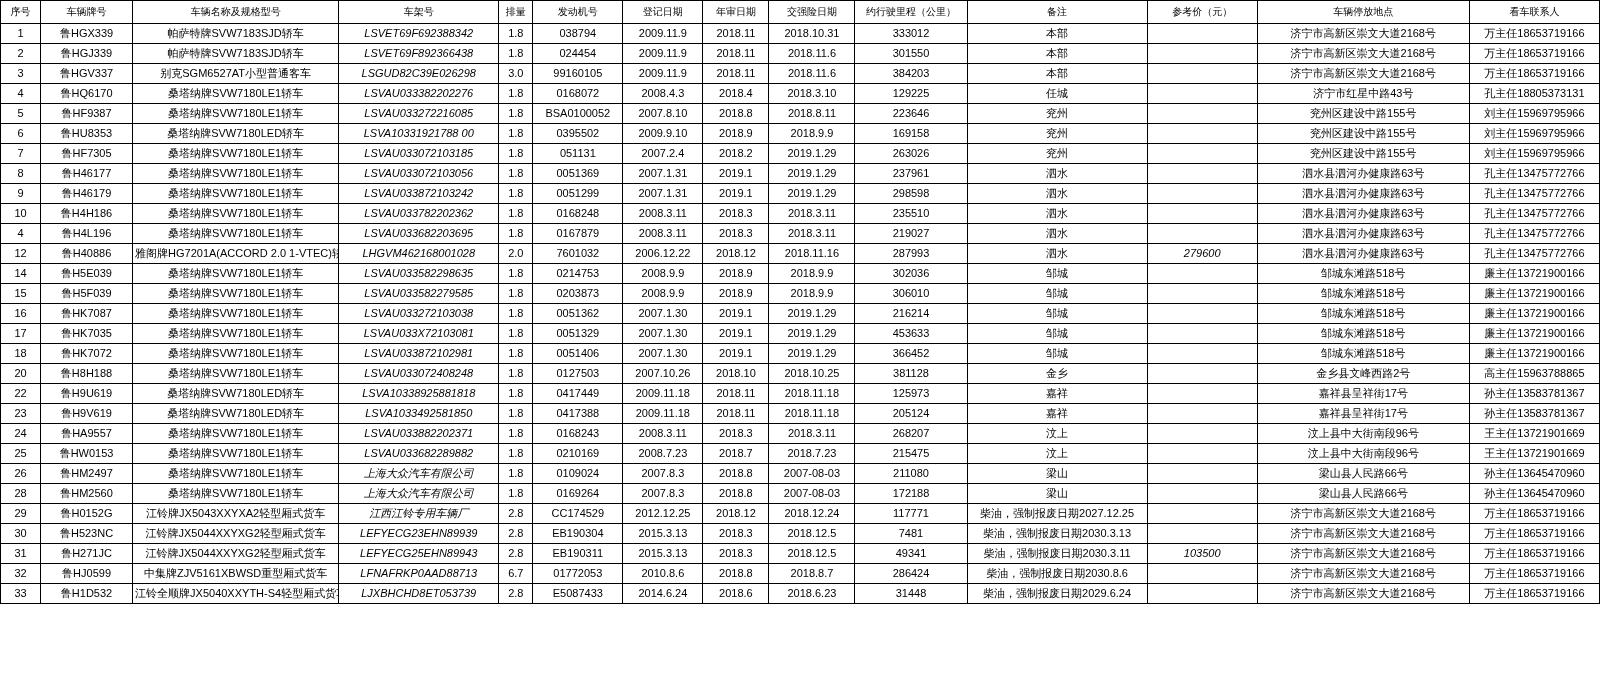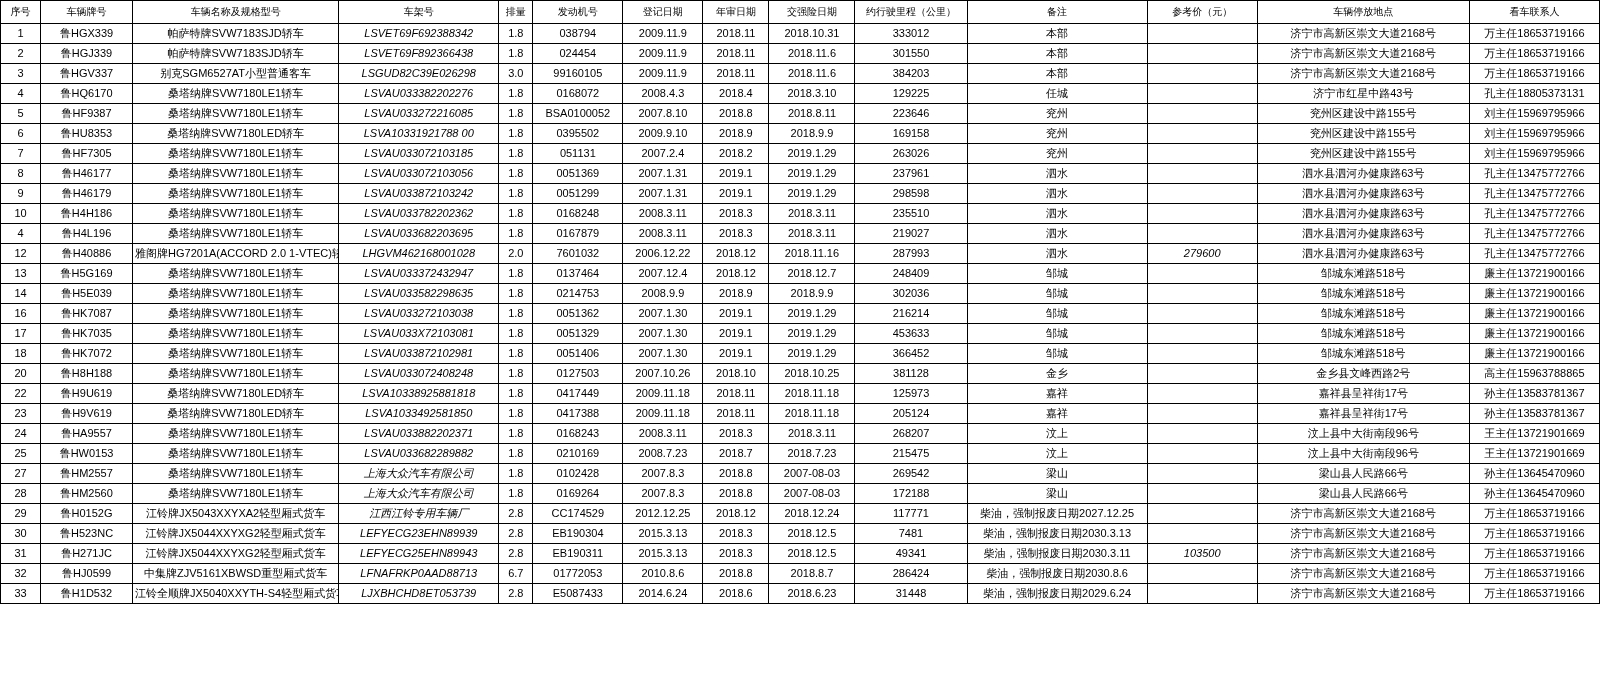--- a/index.html
+++ b/index.html
@@ -285,52 +285,52 @@
         <td>2006.12.22</td>
         <td>2018.12</td>
         <td>2018.11.16</td>
         <td>287993</td>
         <td class="remark-cell">泗水</td>
         <td class="price-cell">279600</td>
         <td class="loc-cell">泗水县泗河办健康路63号</td>
         <td class="contact-cell">孔主任13475772766</td>
       </tr>
       <tr>
-        <td>13</td>
-        <td>鲁H5G169</td>
-        <td class="model-cell">桑塔纳牌SVW7180LE1轿车</td>
-        <td class="vin-cell">LSVAU033372432947</td>
-        <td>1.8</td>
-        <td>0137464</td>
-        <td>2007.12.4</td>
-        <td>2018.12</td>
-        <td>2018.12.7</td>
-        <td>248409</td>
-        <td class="remark-cell">邹城</td>
-        <td class="price-cell"></td>
-        <td class="loc-cell">邹城东滩路518号</td>
-        <td class="contact-cell">廉主任13721900166</td>
-      </tr>
-      <tr>
         <td>14</td>
         <td>鲁H5E039</td>
         <td class="model-cell">桑塔纳牌SVW7180LE1轿车</td>
         <td class="vin-cell">LSVAU033582298635</td>
         <td>1.8</td>
         <td>0214753</td>
         <td>2008.9.9</td>
         <td>2018.9</td>
         <td>2018.9.9</td>
         <td>302036</td>
         <td class="remark-cell">邹城</td>
         <td class="price-cell"></td>
         <td class="loc-cell">邹城东滩路518号</td>
         <td class="contact-cell">廉主任13721900166</td>
       </tr>
       <tr>
+        <td>15</td>
+        <td>鲁H5F039</td>
+        <td class="model-cell">桑塔纳牌SVW7180LE1轿车</td>
+        <td class="vin-cell">LSVAU033582279585</td>
+        <td>1.8</td>
+        <td>0203873</td>
+        <td>2008.9.9</td>
+        <td>2018.9</td>
+        <td>2018.9.9</td>
+        <td>306010</td>
+        <td class="remark-cell">邹城</td>
+        <td class="price-cell"></td>
+        <td class="loc-cell">邹城东滩路518号</td>
+        <td class="contact-cell">廉主任13721900166</td>
+      </tr>
+      <tr>
         <td>16</td>
         <td>鲁HK7087</td>
         <td class="model-cell">桑塔纳牌SVW7180LE1轿车</td>
         <td class="vin-cell">LSVAU033272103038</td>
         <td>1.8</td>
         <td>0051362</td>
         <td>2007.1.30</td>
         <td>2019.1</td>
         <td>2019.1.29</td>
         <td>216214</td>
@@ -445,30 +445,30 @@
         <td>2008.7.23</td>
         <td>2018.7</td>
         <td>2018.7.23</td>
         <td>215475</td>
         <td class="remark-cell">汶上</td>
         <td class="price-cell"></td>
         <td class="loc-cell">汶上县中大街南段96号</td>
         <td class="contact-cell">王主任13721901669</td>
       </tr>
       <tr>
-        <td>27</td>
-        <td>鲁HM2557</td>
+        <td>26</td>
+        <td>鲁HM2497</td>
         <td class="model-cell">桑塔纳牌SVW7180LE1轿车</td>
         <td class="vin-cell">上海大众汽车有限公司</td>
         <td>1.8</td>
-        <td>0102428</td>
+        <td>0109024</td>
         <td>2007.8.3</td>
         <td>2018.8</td>
         <td>2007-08-03</td>
-        <td>269542</td>
+        <td>211080</td>
         <td class="remark-cell">梁山</td>
         <td class="price-cell"></td>
         <td class="loc-cell">梁山县人民路66号</td>
         <td class="contact-cell">孙主任13645470960</td>
       </tr>
       <tr>
         <td>28</td>
         <td>鲁HM2560</td>
         <td class="model-cell">桑塔纳牌SVW7180LE1轿车</td>
         <td class="vin-cell">上海大众汽车有限公司</td>

